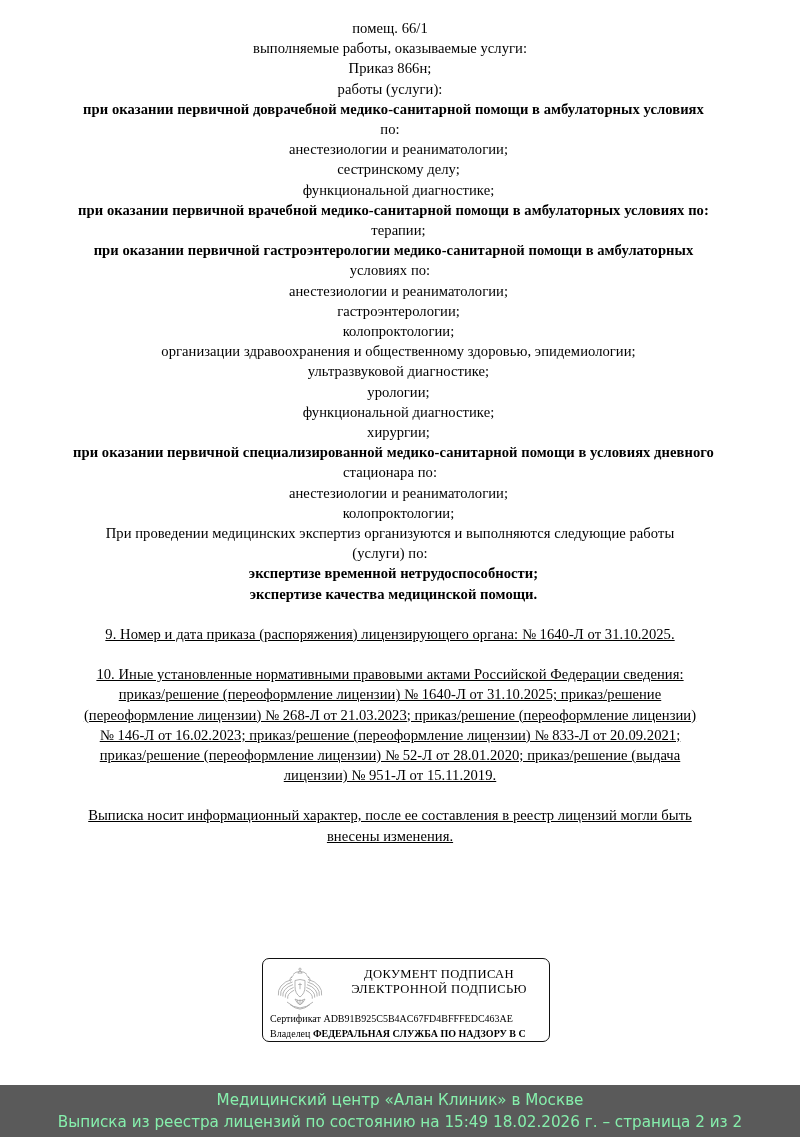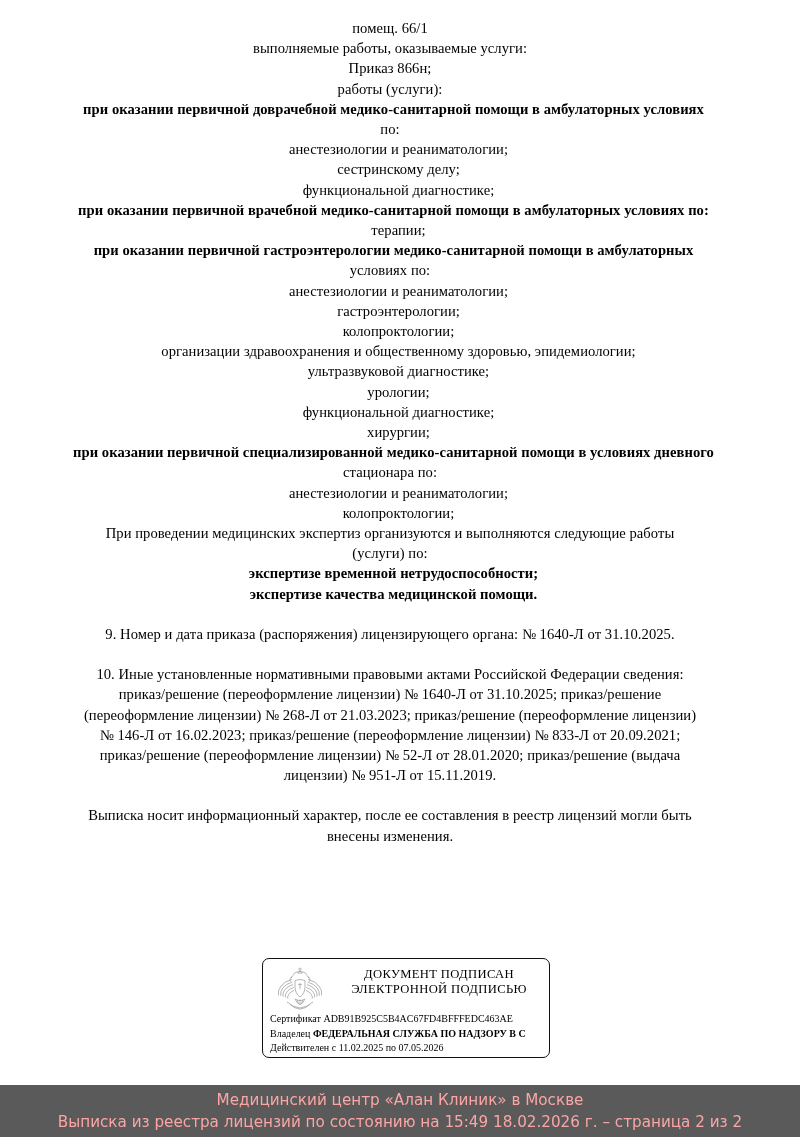--- a/index.html
+++ b/index.html
@@ -39,32 +39,33 @@
     line-height: 20.2px;
     white-space: pre-wrap;
     letter-spacing: 0.05px;
   }
   .ind0 { padding-left: 0px; }
   .ind1 { padding-left: 7px; font-weight: bold; }
   .ind2 { padding-left: 17px; }
 
   .para {
     margin: 0;
+    text-decoration: underline;
   }
   .gap-before {
     margin-top: 20px;
   }
 
   
   #signature-stamp {
     position: absolute;
     left: 262px;
     top: 958px;
     width: 288px;
-    height: 100px;
+    height: 84px;
     border: 1.6px solid #111111;
     border-radius: 7px;
     box-sizing: border-box;
     overflow: hidden;
     background: #ffffff;
   }
   .stamp-head {
     position: absolute;
     left: 68px;
     top: 8px;
@@ -231,18 +232,18 @@
         <span>ADB91B925C5B4AC67FD4BFFFEDC463AE</span>
       </div>
       <div class="stamp-line">
         <span>Владелец</span>
         <b>ФЕДЕРАЛЬНАЯ СЛУЖБА ПО НАДЗОРУ В С</b>
       </div>
       <div class="stamp-line">Действителен с 11.02.2025 по 07.05.2026</div>
     </div>
   </div>
 
-  <div id="footer-bar" style="background: rgb(90, 90, 90); color: #fca5a5;">
+  <div id="footer-bar" style="background: rgb(90, 90, 90); color: #86efac;">
     <div class="footer-line-1">Медицинский центр «Алан Клиник» в Москве</div>
     <div class="footer-line-2">Выписка из реестра лицензий по состоянию на 15:49 18.02.2026 г. – страница 2 из 2</div>
   </div>
 
 </div>
 
 </body></html>

